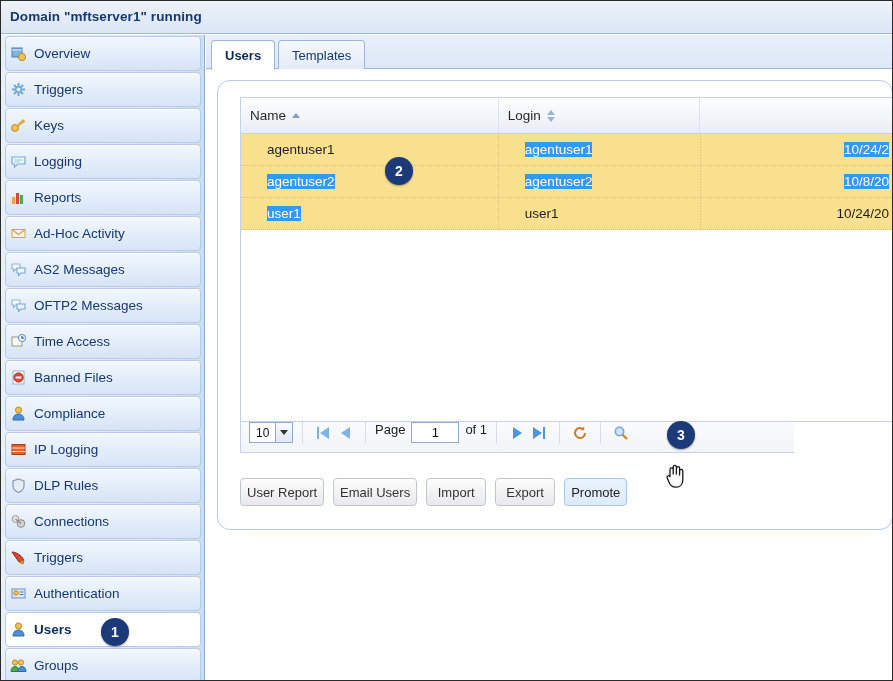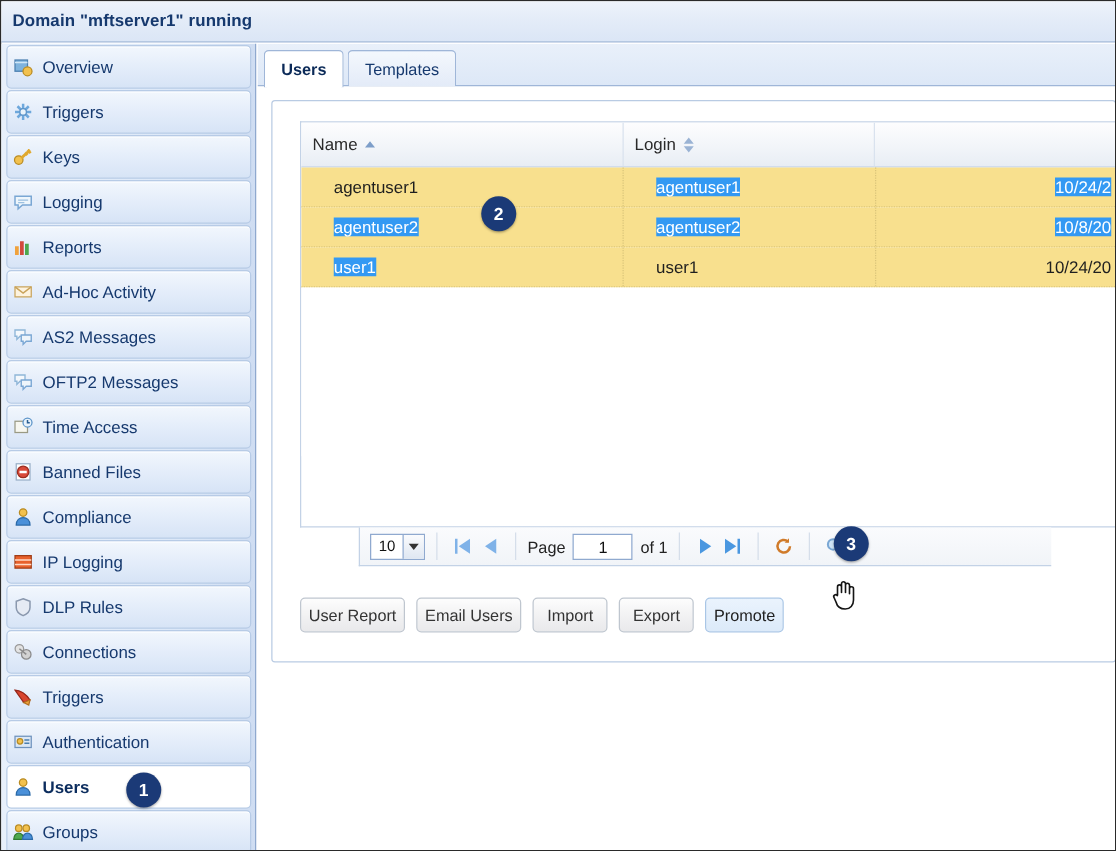--- a/index.html
+++ b/index.html
@@ -103,21 +103,21 @@
   }
   #tab-users { left: 5px; }
   #tab-templates { left: 72px; }
 
   
   .panel {
     position: absolute; left: 11px; top: 45px;
     width: 676px; height: 450px;
     background: #ffffff;
     border: 1px solid #b9cbe3;
-    border-radius: 3px;
+    border-radius: 13px;
   }
 
   
   .grid {
     position: absolute; left: 22px; top: 16px;
     width: 654px; height: 325px;
     border: 1px solid #c3d2e6;
     border-right: none;
     background: #ffffff;
     overflow: hidden;
@@ -165,21 +165,21 @@
   .sel { background: #3399f3; color: #ffffff; }
 
   .grid-filler { background: #ffffff; height: 135px; }
 
   
   .pager {
     position: absolute; left: 22px; top: 341px;
     width: 554px; height: 31px;
     background: linear-gradient(to bottom, #fafbfd 0%, #f1f4f8 100%);
     border: 1px solid #c3d2e6; border-top: none; border-right: none;
-    display: flex; align-items: center; margin-left: 47px;
+    display: flex; align-items: flex-start;
   }
   .pgsel {
     margin-left: 8px; width: 44px; height: 21px;
     border: 1px solid #8fa9cf; background: #ffffff;
     display: flex; align-items: center;
     font-size: 12px; color: #111; cursor: pointer;
   }
   .pgsel .pv { padding-left: 6px; flex: 1; }
   .pgsel .pb {
     width: 17px; height: 19px;

